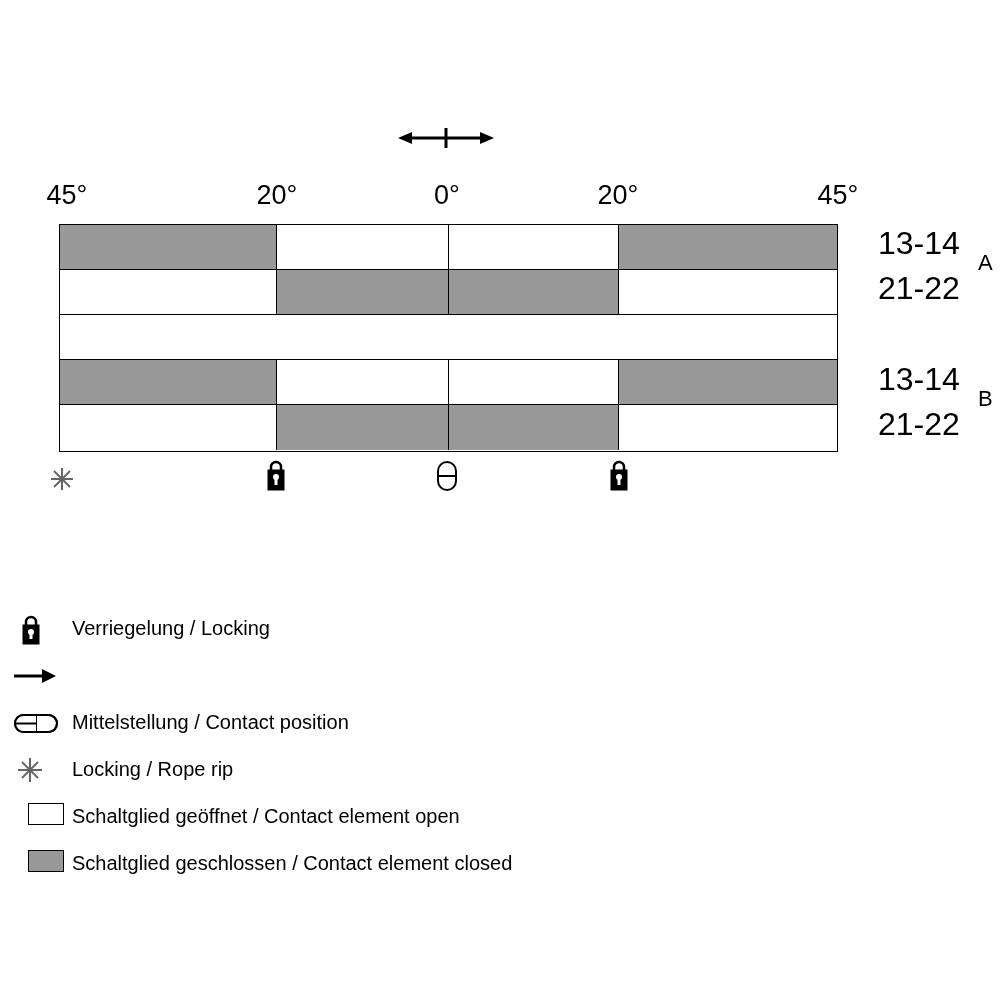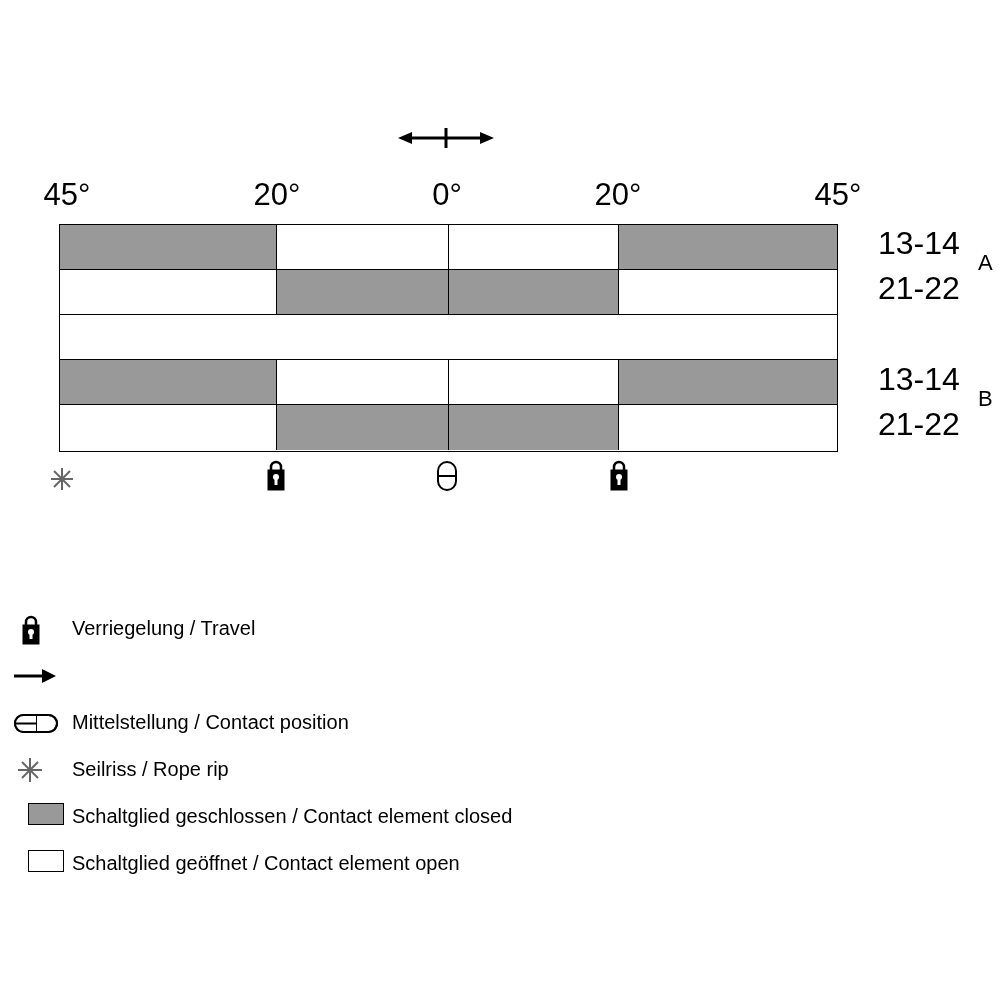--- a/index.html
+++ b/index.html
@@ -31,21 +31,21 @@
     left: 398px;
     top: 128px;
     width: 96px;
     height: 20px;
   }
 
   
   .angle-label {
     position: absolute;
     top: 180px;
-    font-size: 31px;
+    font-size: 27px;
     line-height: 30px;
     text-align: center;
     white-space: nowrap;
   }
 
   
   .chart {
     position: absolute;
     left: 59px;
     top: 224px;
@@ -253,21 +253,21 @@
 
   <div class="legend-row">
     <span class="legend-icon">
       <svg width="44" height="34" viewBox="0 0 44 34">
         <path d="M12 13 v-3 a5 5 0 0 1 10 0 v3" fill="none" stroke="#000" stroke-width="2.5"></path>
         <rect x="9" y="13" width="16" height="19" fill="#000" stroke="#000" stroke-width="1"></rect>
         <circle cx="17" cy="20" r="3" fill="#fff"></circle>
         <rect x="15.5" y="20" width="3" height="7" fill="#fff"></rect>
       </svg>
     </span>
-    <span class="legend-text">Verriegelung / Travel</span>
+    <span class="legend-text">Verriegelung / Locking</span>
   </div>
 
   <div class="legend-row">
     <span class="legend-icon">
       <svg width="44" height="34" viewBox="0 0 44 34">
         <line x1="0" y1="17" x2="32" y2="17" stroke="#000" stroke-width="3"></line>
         <polygon points="42,17 28,10 28,24" fill="#000"></polygon>
       </svg>
     </span>
   </div>
@@ -289,29 +289,29 @@
     <span class="legend-icon">
       <svg width="44" height="34" viewBox="0 0 44 34">
         <g stroke="#666" stroke-width="2">
           <line x1="4" y1="17" x2="28" y2="17"></line>
           <line x1="16" y1="5" x2="16" y2="29"></line>
           <line x1="8" y1="9" x2="24" y2="25"></line>
           <line x1="24" y1="9" x2="8" y2="25"></line>
         </g>
       </svg>
     </span>
-    <span class="legend-text">Seilriss / Rope rip</span>
+    <span class="legend-text">Locking / Rope rip</span>
+  </div>
+
+  <div class="legend-row">
+    <span class="legend-icon">
+      <span class="swatch open"></span>
+    </span>
+    <span class="legend-text">Schaltglied geöffnet / Contact element open</span>
   </div>
 
   <div class="legend-row">
     <span class="legend-icon">
       <span class="swatch closed"></span>
     </span>
     <span class="legend-text">Schaltglied geschlossen / Contact element closed</span>
   </div>
-
-  <div class="legend-row">
-    <span class="legend-icon">
-      <span class="swatch open"></span>
-    </span>
-    <span class="legend-text">Schaltglied geöffnet / Contact element open</span>
-  </div>
 </div>
 
 </body></html>

